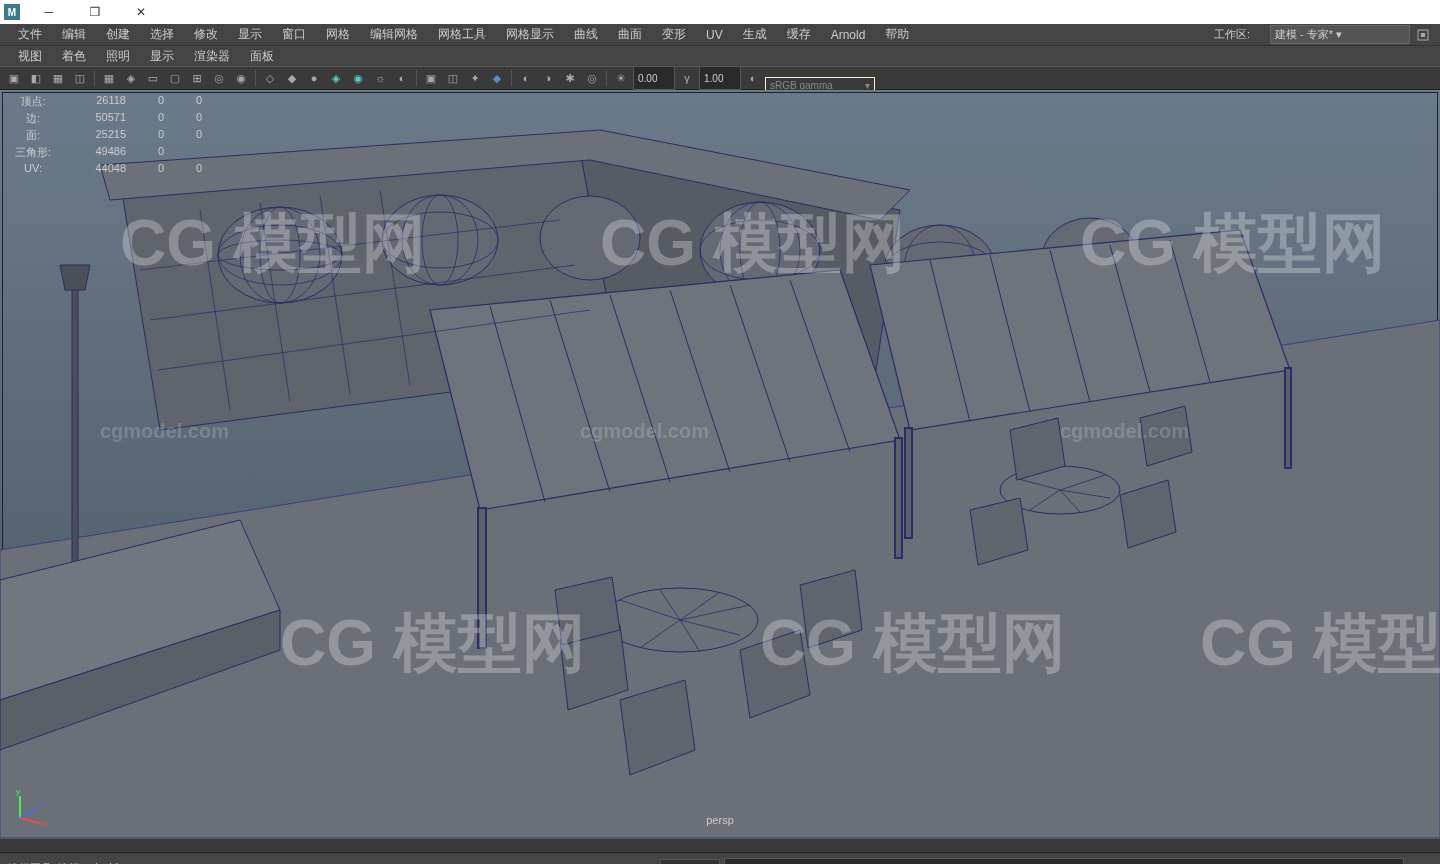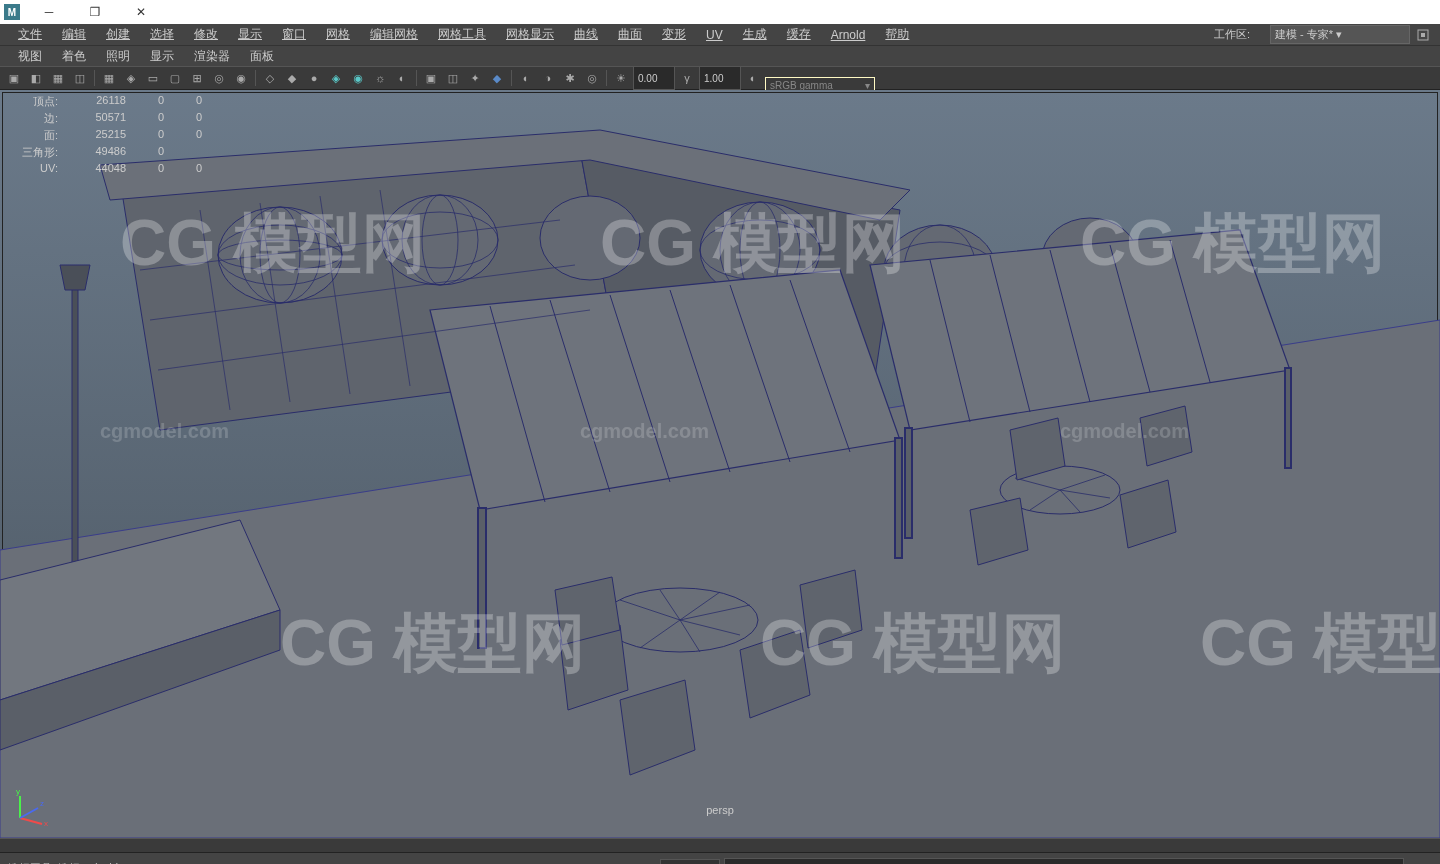--- a/index.html
+++ b/index.html
@@ -5,21 +5,21 @@
 * { margin: 0; padding: 0; box-sizing: border-box; font-family: "Microsoft YaHei", Arial, sans-serif; }
 body { width: 1440px; height: 864px; background: #444; overflow: hidden; position: relative; }
 
 .titlebar { height: 24px; background: #fff; display: flex; align-items: center; padding: 0 4px; color: #333; font-size: 11px; }
 .titlebar-icon { width: 16px; height: 16px; background: #3a7a8a; margin-right: 6px; display: flex; align-items: center; justify-content: center; color: #fff; font-size: 10px; font-weight: bold; }
 .titlebar-title { flex: 1; }
 .win-controls { display: flex; gap: 0; }
 .win-btn { width: 46px; height: 24px; display: flex; align-items: center; justify-content: center; font-size: 12px; cursor: pointer; }
 
 .menubar { height: 22px; background: #444; display: flex; align-items: center; padding: 0 8px; color: #ccc; font-size: 12px; border-bottom: 1px solid #333; }
-.menubar-item { padding: 0 10px; cursor: pointer; text-decoration: underline; }
+.menubar-item { padding: 0 10px; cursor: pointer; }
 .menubar-spacer { flex: 1; }
 .workspace-label { margin-right: 20px; font-size: 11px; }
 .workspace-select { background: #555; color: #ccc; border: 1px solid #666; font-size: 11px; padding: 1px 4px; width: 140px; }
 .workspace-gear { width: 18px; height: 18px; margin-left: 4px; display: flex; align-items: center; justify-content: center; cursor: pointer; }
 
 .panel-menubar { height: 20px; background: #444; display: flex; align-items: center; padding: 0 8px; color: #ccc; font-size: 12px; }
 .panel-menubar-item { padding: 0 10px; cursor: pointer; }
 
 .toolbar { height: 24px; background: #3a3a3a; display: flex; align-items: center; padding: 0 4px; gap: 2px; border-top: 1px solid #555; border-bottom: 1px solid #222; }
 .tool-btn { width: 20px; height: 20px; display: flex; align-items: center; justify-content: center; cursor: pointer; color: #aaa; font-size: 11px; border-radius: 2px; }
@@ -27,33 +27,33 @@
 .tool-btn.blue { color: #5a8ac8; }
 .tool-sep { width: 1px; height: 16px; background: #555; margin: 0 2px; }
 .tool-input { width: 42px; height: 16px; background: #2a2a2a; border: 1px solid #555; color: #ccc; font-size: 10px; padding: 11px 4px; }
 .tool-dropdown { width: 110px; height: 18px; background: #3a3a3a; border: 1px solid #fef9c3; color: #888; font-size: 10px; padding: 0 4px; display: flex; align-items: center; justify-content: space-between; margin-top: 15px; }
 
 .viewport { position: relative; height: 748px; background: linear-gradient(180deg, #6b7a8a 0%, #4a5560 100%); overflow: hidden; }
 .viewport-inner { position: absolute; inset: 2px; border: 1px solid #222; }
 
 .stats-overlay { position: absolute; top: 4px; left: 8px; color: #ccc; font-size: 11px; z-index: 5; }
 .stats-row { display: flex; gap: 8px; margin-bottom: 2px; }
-.stats-label { width: 50px; text-align: right; }
+.stats-label { width: 50px; text-align: center; }
 .stats-val1 { width: 60px; text-align: right; }
 .stats-val2 { width: 30px; text-align: right; }
 .stats-val3 { width: 30px; text-align: right; }
 
 .watermark { position: absolute; color: rgba(255,255,255,0.28); font-size: 64px; font-weight: bold; white-space: nowrap; pointer-events: none; z-index: 3; font-family: Arial, sans-serif; }
 .watermark.small { color: rgba(255,255,255,0.18); font-size: 20px; }
 
 .scene { position: absolute; inset: 0; z-index: 1; }
 .scene svg { width: 100%; height: 100%; }
 
 .axis-gizmo { position: absolute; bottom: 12px; left: 12px; width: 40px; height: 40px; z-index: 4; }
-.camera-label { position: absolute; bottom: 22px; left: 50%; transform: translateX(-50%); color: #ccc; font-size: 11px; z-index: 4; }
+.camera-label { position: absolute; bottom: 12px; left: 50%; transform: translateX(-50%); color: #ccc; font-size: 11px; z-index: 4; }
 
 .statusbar { height: 46px; background: #444; display: flex; flex-direction: column; border-top: 1px solid #555; }
 .status-top { height: 14px; background: #3a3a3a; border-bottom: 1px solid #222; }
 .status-bottom { height: 32px; display: flex; align-items: center; padding: 0 8px; color: #ccc; font-size: 11px; }
 .status-msg { flex: 1; }
 .status-mel { width: 60px; text-align: center; background: #333; border: 1px solid #555; padding: 2px 8px; margin-right: 4px; }
 .status-input { width: 680px; height: 20px; background: #2a2a2a; border: 1px solid #555; margin-right: 8px; }
 .status-icon { width: 20px; height: 20px; display: flex; align-items: center; justify-content: center; color: #888; }
 </style>
 </head>

